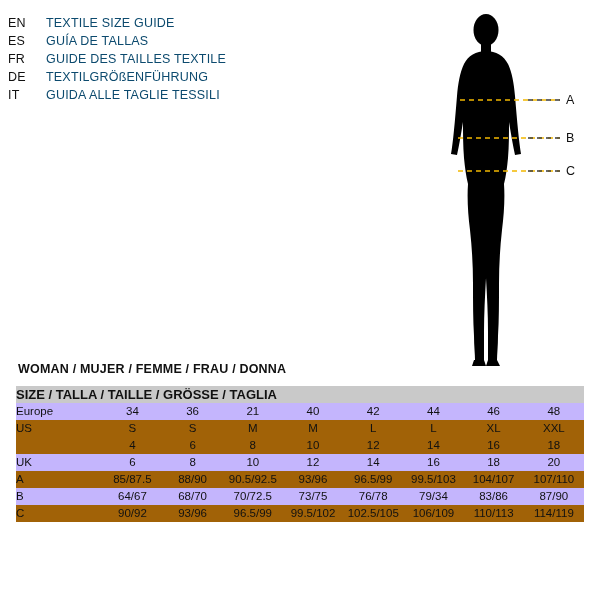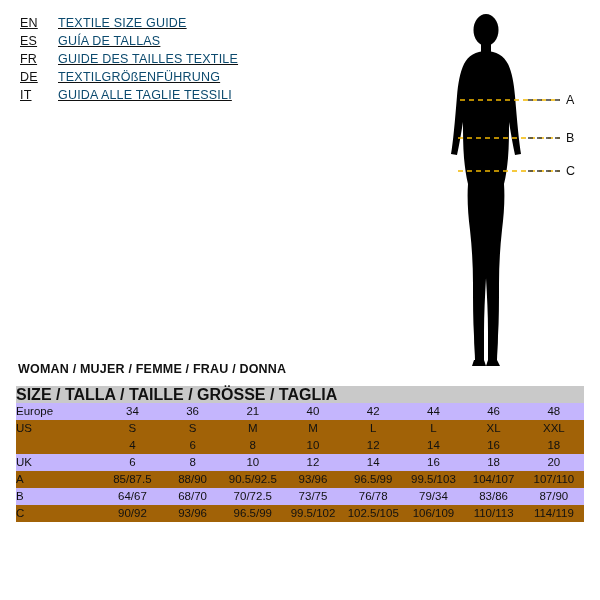--- a/index.html
+++ b/index.html
@@ -18,24 +18,23 @@
 
   .page {
     position: relative;
     width: 600px;
     height: 600px;
   }
 
   
   .lang-block {
     position: absolute;
-    left: 20px;
+    left: 8px;
     top: 14px;
     width: 340px;
-    text-decoration: underline;
   }
   .lang-row {
     display: flex;
     align-items: baseline;
     height: 18px;
     line-height: 18px;
   }
   .lang-code {
     width: 38px;
     font-size: 12.5px;
@@ -93,21 +92,21 @@
     color: #111;
   }
   table.size-table td {
     padding: 0;
     height: 17px;
     line-height: 17px;
   }
   .row-head td {
     background: #c9c9c9;
     font-weight: bold;
-    font-size: 16px;
+    font-size: 13px;
     padding-left: 5px;
     height: 18px;
     line-height: 18px;
   }
   .row-grey td { background: #a16207; }
   .row-white td { background: #c4b5fd; }
   .cell-label {
     width: 86px;
     padding-left: 5px;
     text-align: left;

